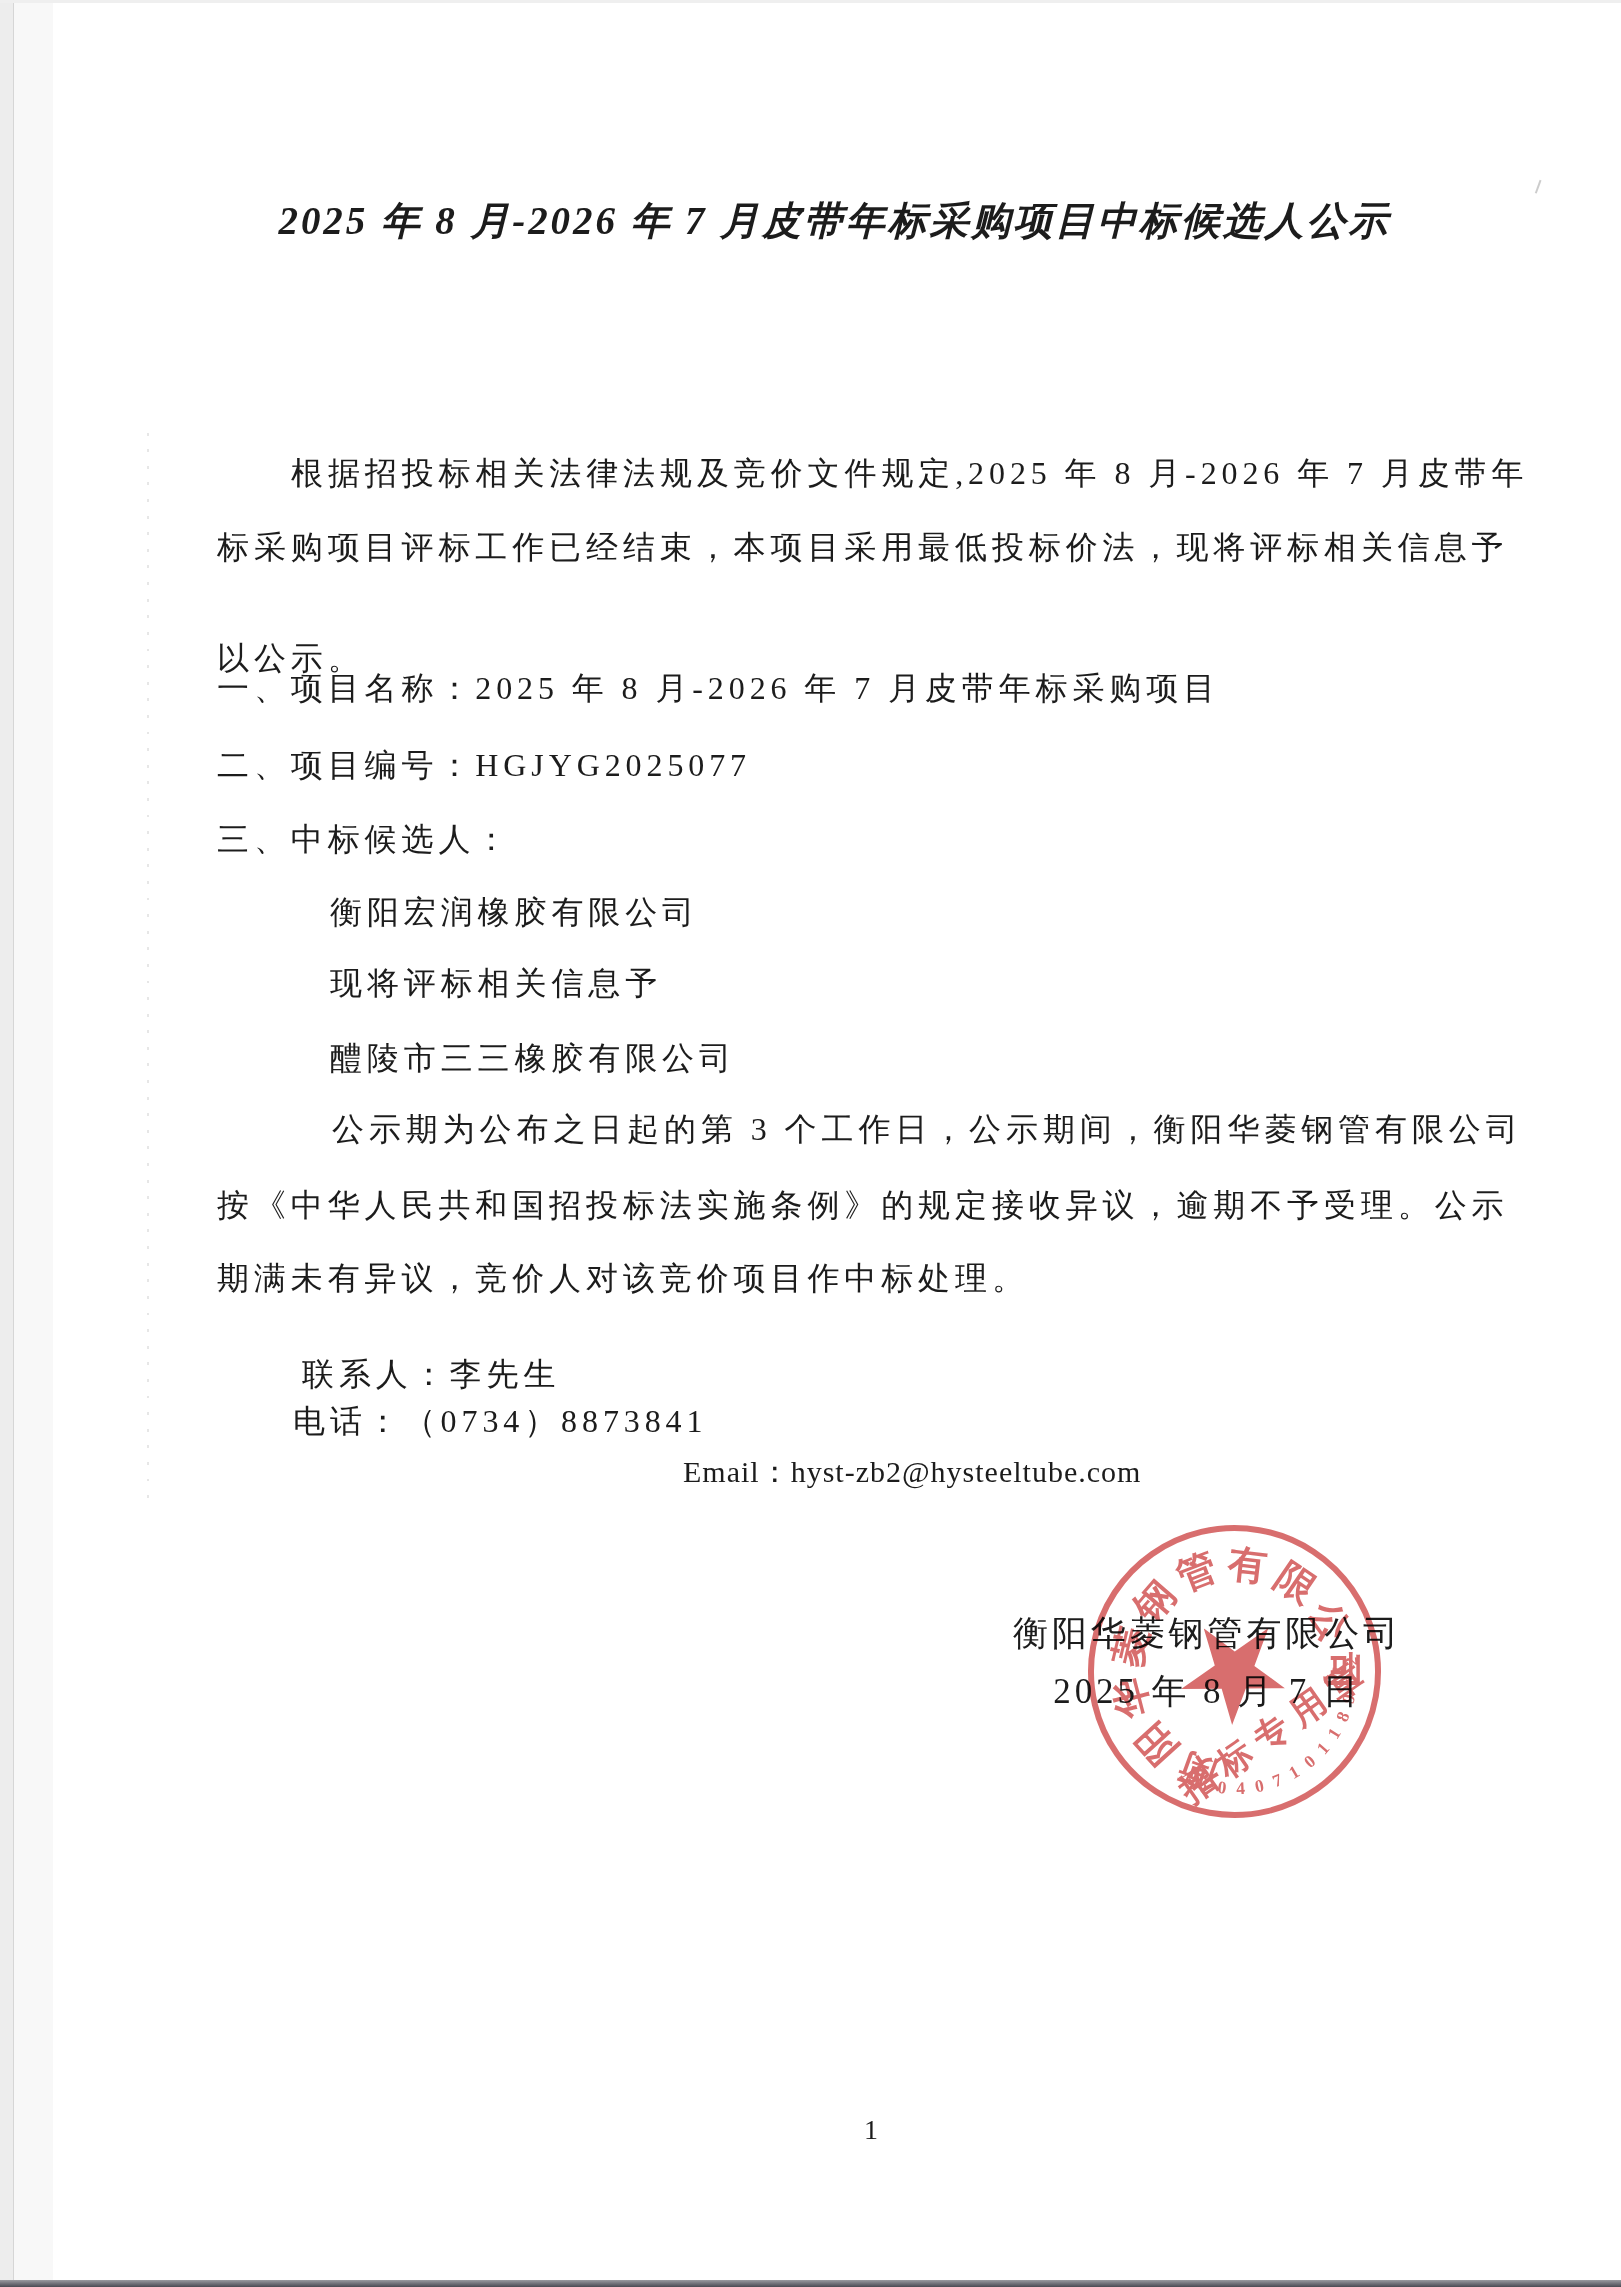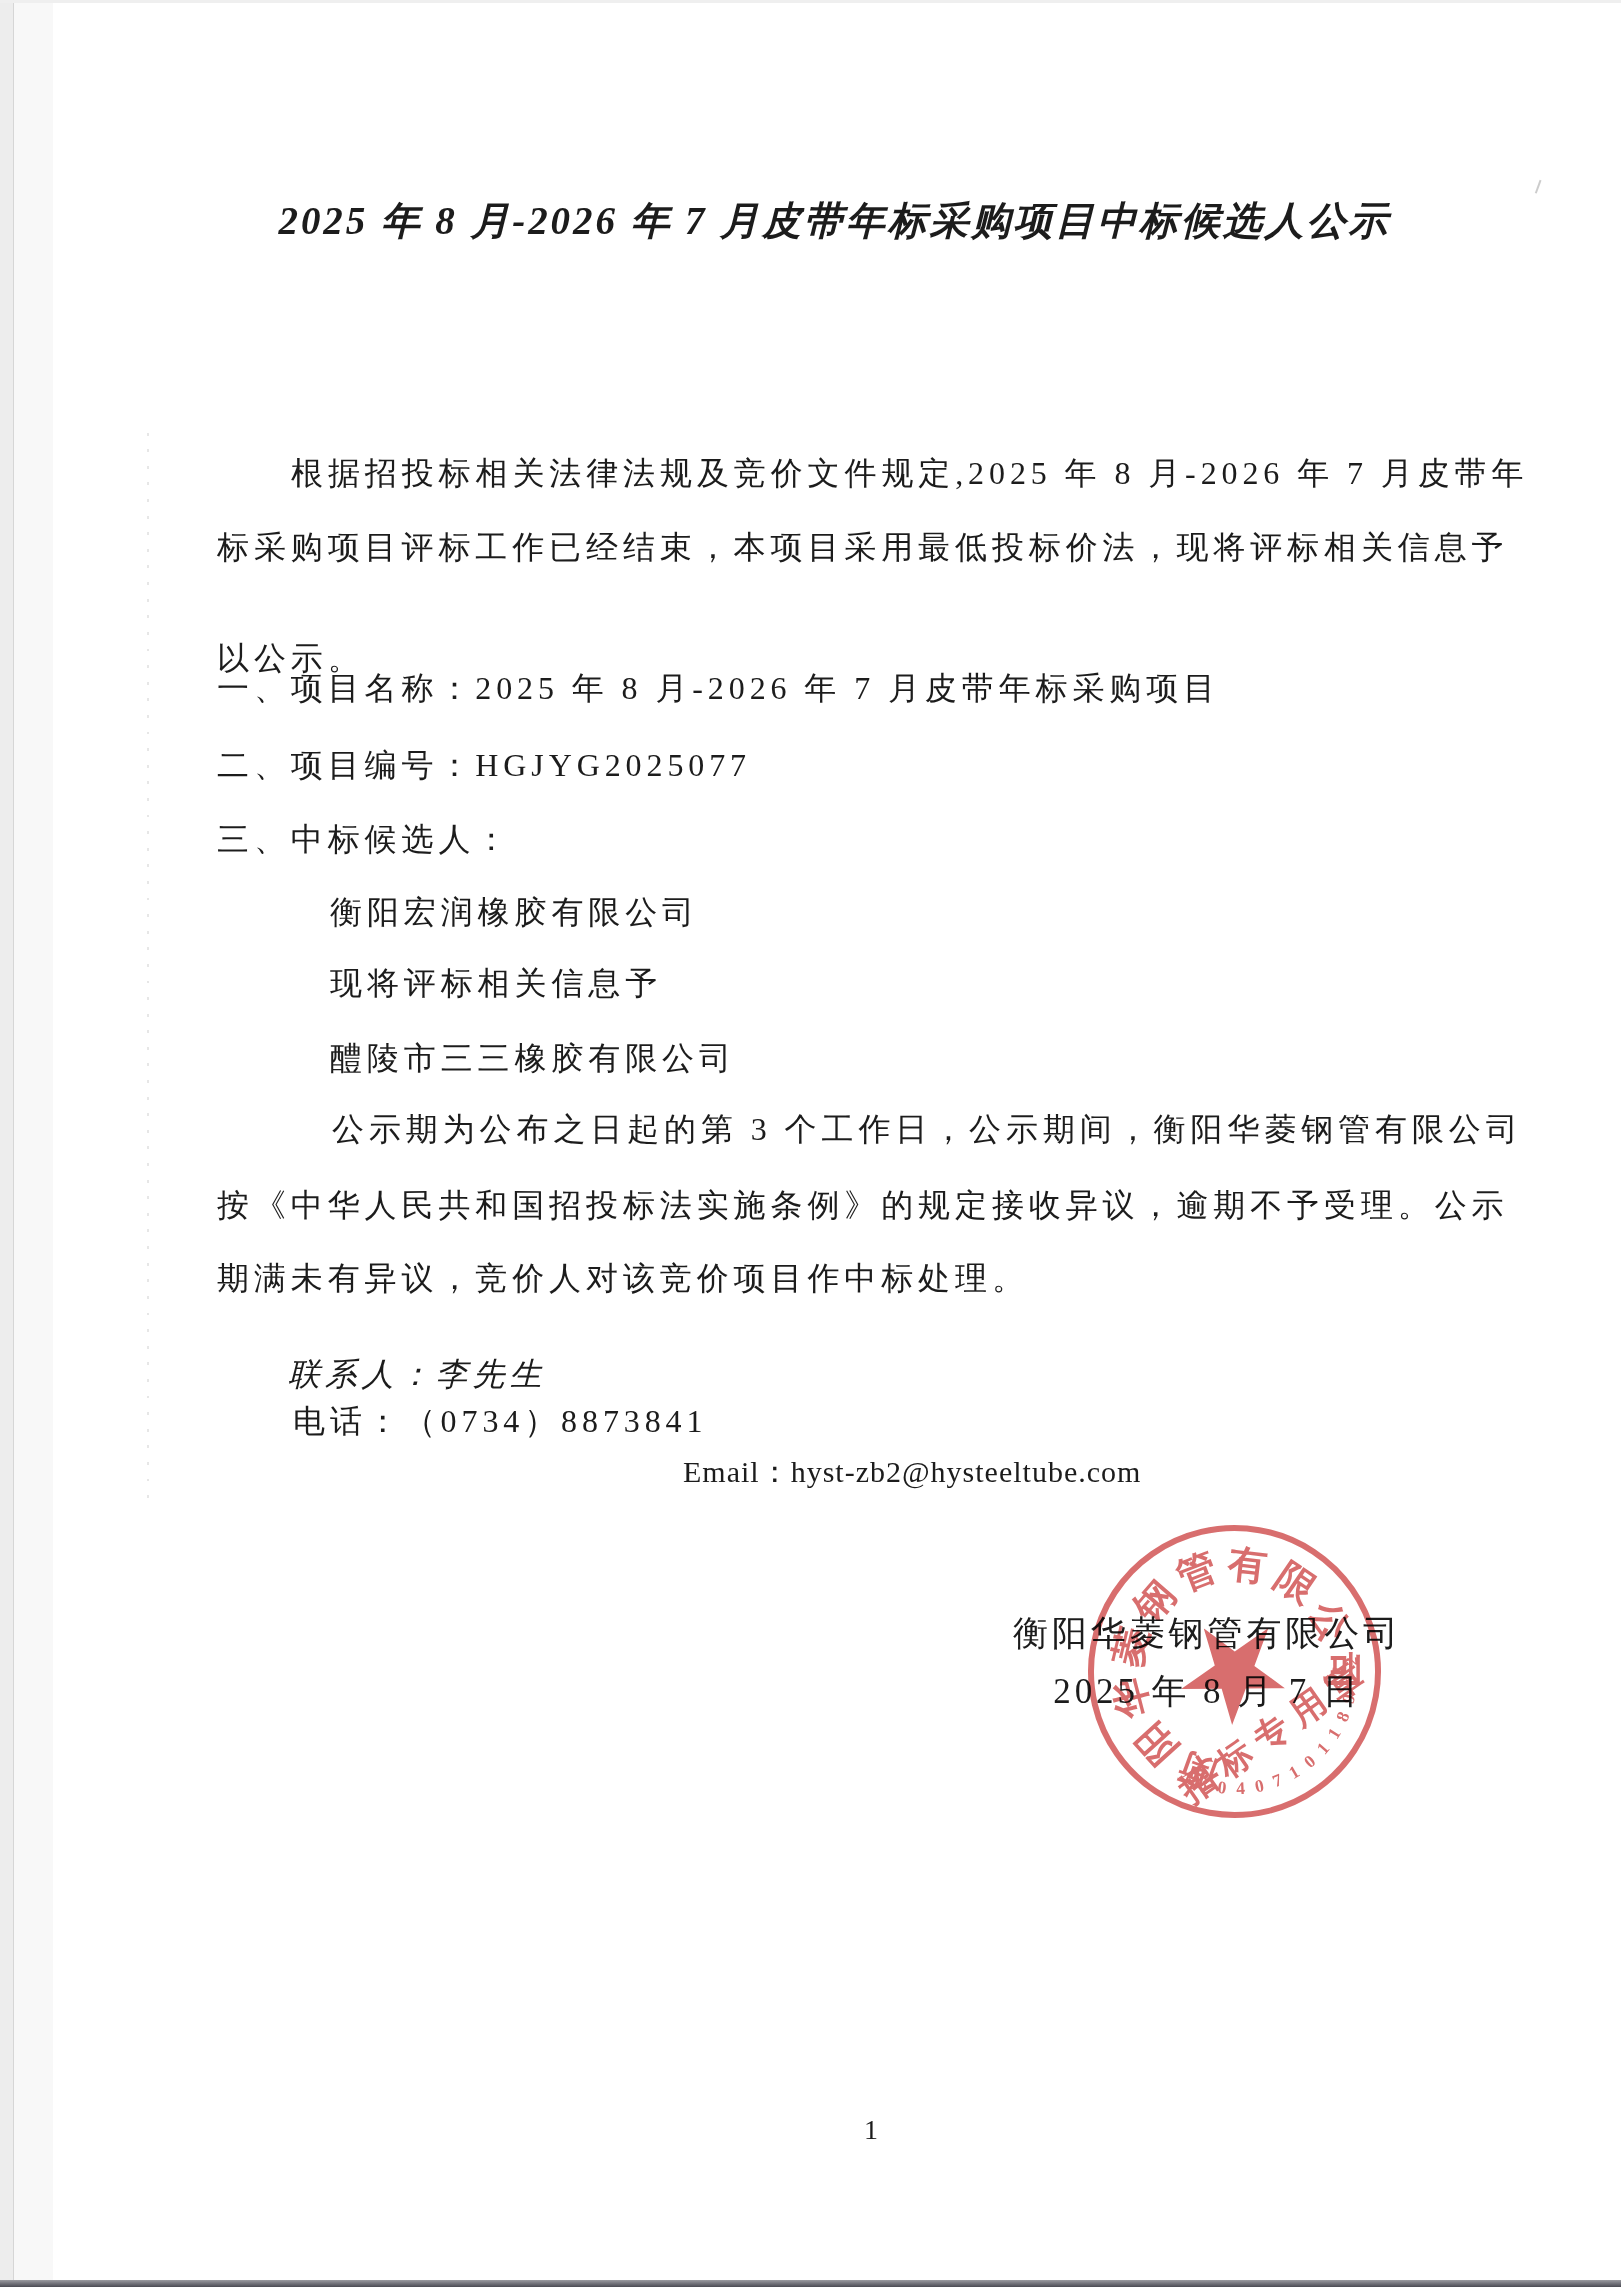--- a/index.html
+++ b/index.html
@@ -85,21 +85,21 @@
   <div class="line body-text" style="left:217px; top:821px;">三、中标候选人：</div>
 
   <div class="line body-text" style="left:330px; top:894px;">衡阳宏润橡胶有限公司</div>
   <div class="line body-text" style="left:330px; top:965px;">现将评标相关信息予</div>
   <div class="line body-text" style="left:330px; top:1040px;">醴陵市三三橡胶有限公司</div>
 
   <div class="line body-text" style="left:332px; top:1111px;">公示期为公布之日起的第 3 个工作日，公示期间，衡阳华菱钢管有限公司</div>
   <div class="line body-text" style="left:217px; top:1187px;">按《中华人民共和国招投标法实施条例》的规定接收异议，逾期不予受理。公示</div>
   <div class="line body-text" style="left:217px; top:1260px;">期满未有异议，竞价人对该竞价项目作中标处理。</div>
 
-  <div class="line body-text" style="left:288px; top:1356px;font-style:italic;">联系人：李先生</div>
+  <div class="line body-text" style="left:302px; top:1356px;">联系人：李先生</div>
   <div class="line body-text" style="left:293px; top:1403px;">电话：（0734）8873841</div>
   <div class="line email-text" style="left:683px; top:1455px;">Email：hyst-zb2@hysteeltube.com</div>
 
   <div class="line sig-text" style="top:1614px; z-index:2;">衡阳华菱钢管有限公司</div>
   <div class="line sig-text" style="top:1672px; z-index:2;">2025 年 8 月 7 日</div>
 
   <div class="stamp" style="--stamp-color: #cf4a4a; transform: rotate(-35deg);">
     <div class="stamp-ring"></div>
     <div class="stamp-star"></div>
     <div class="stamp-ring-text">

